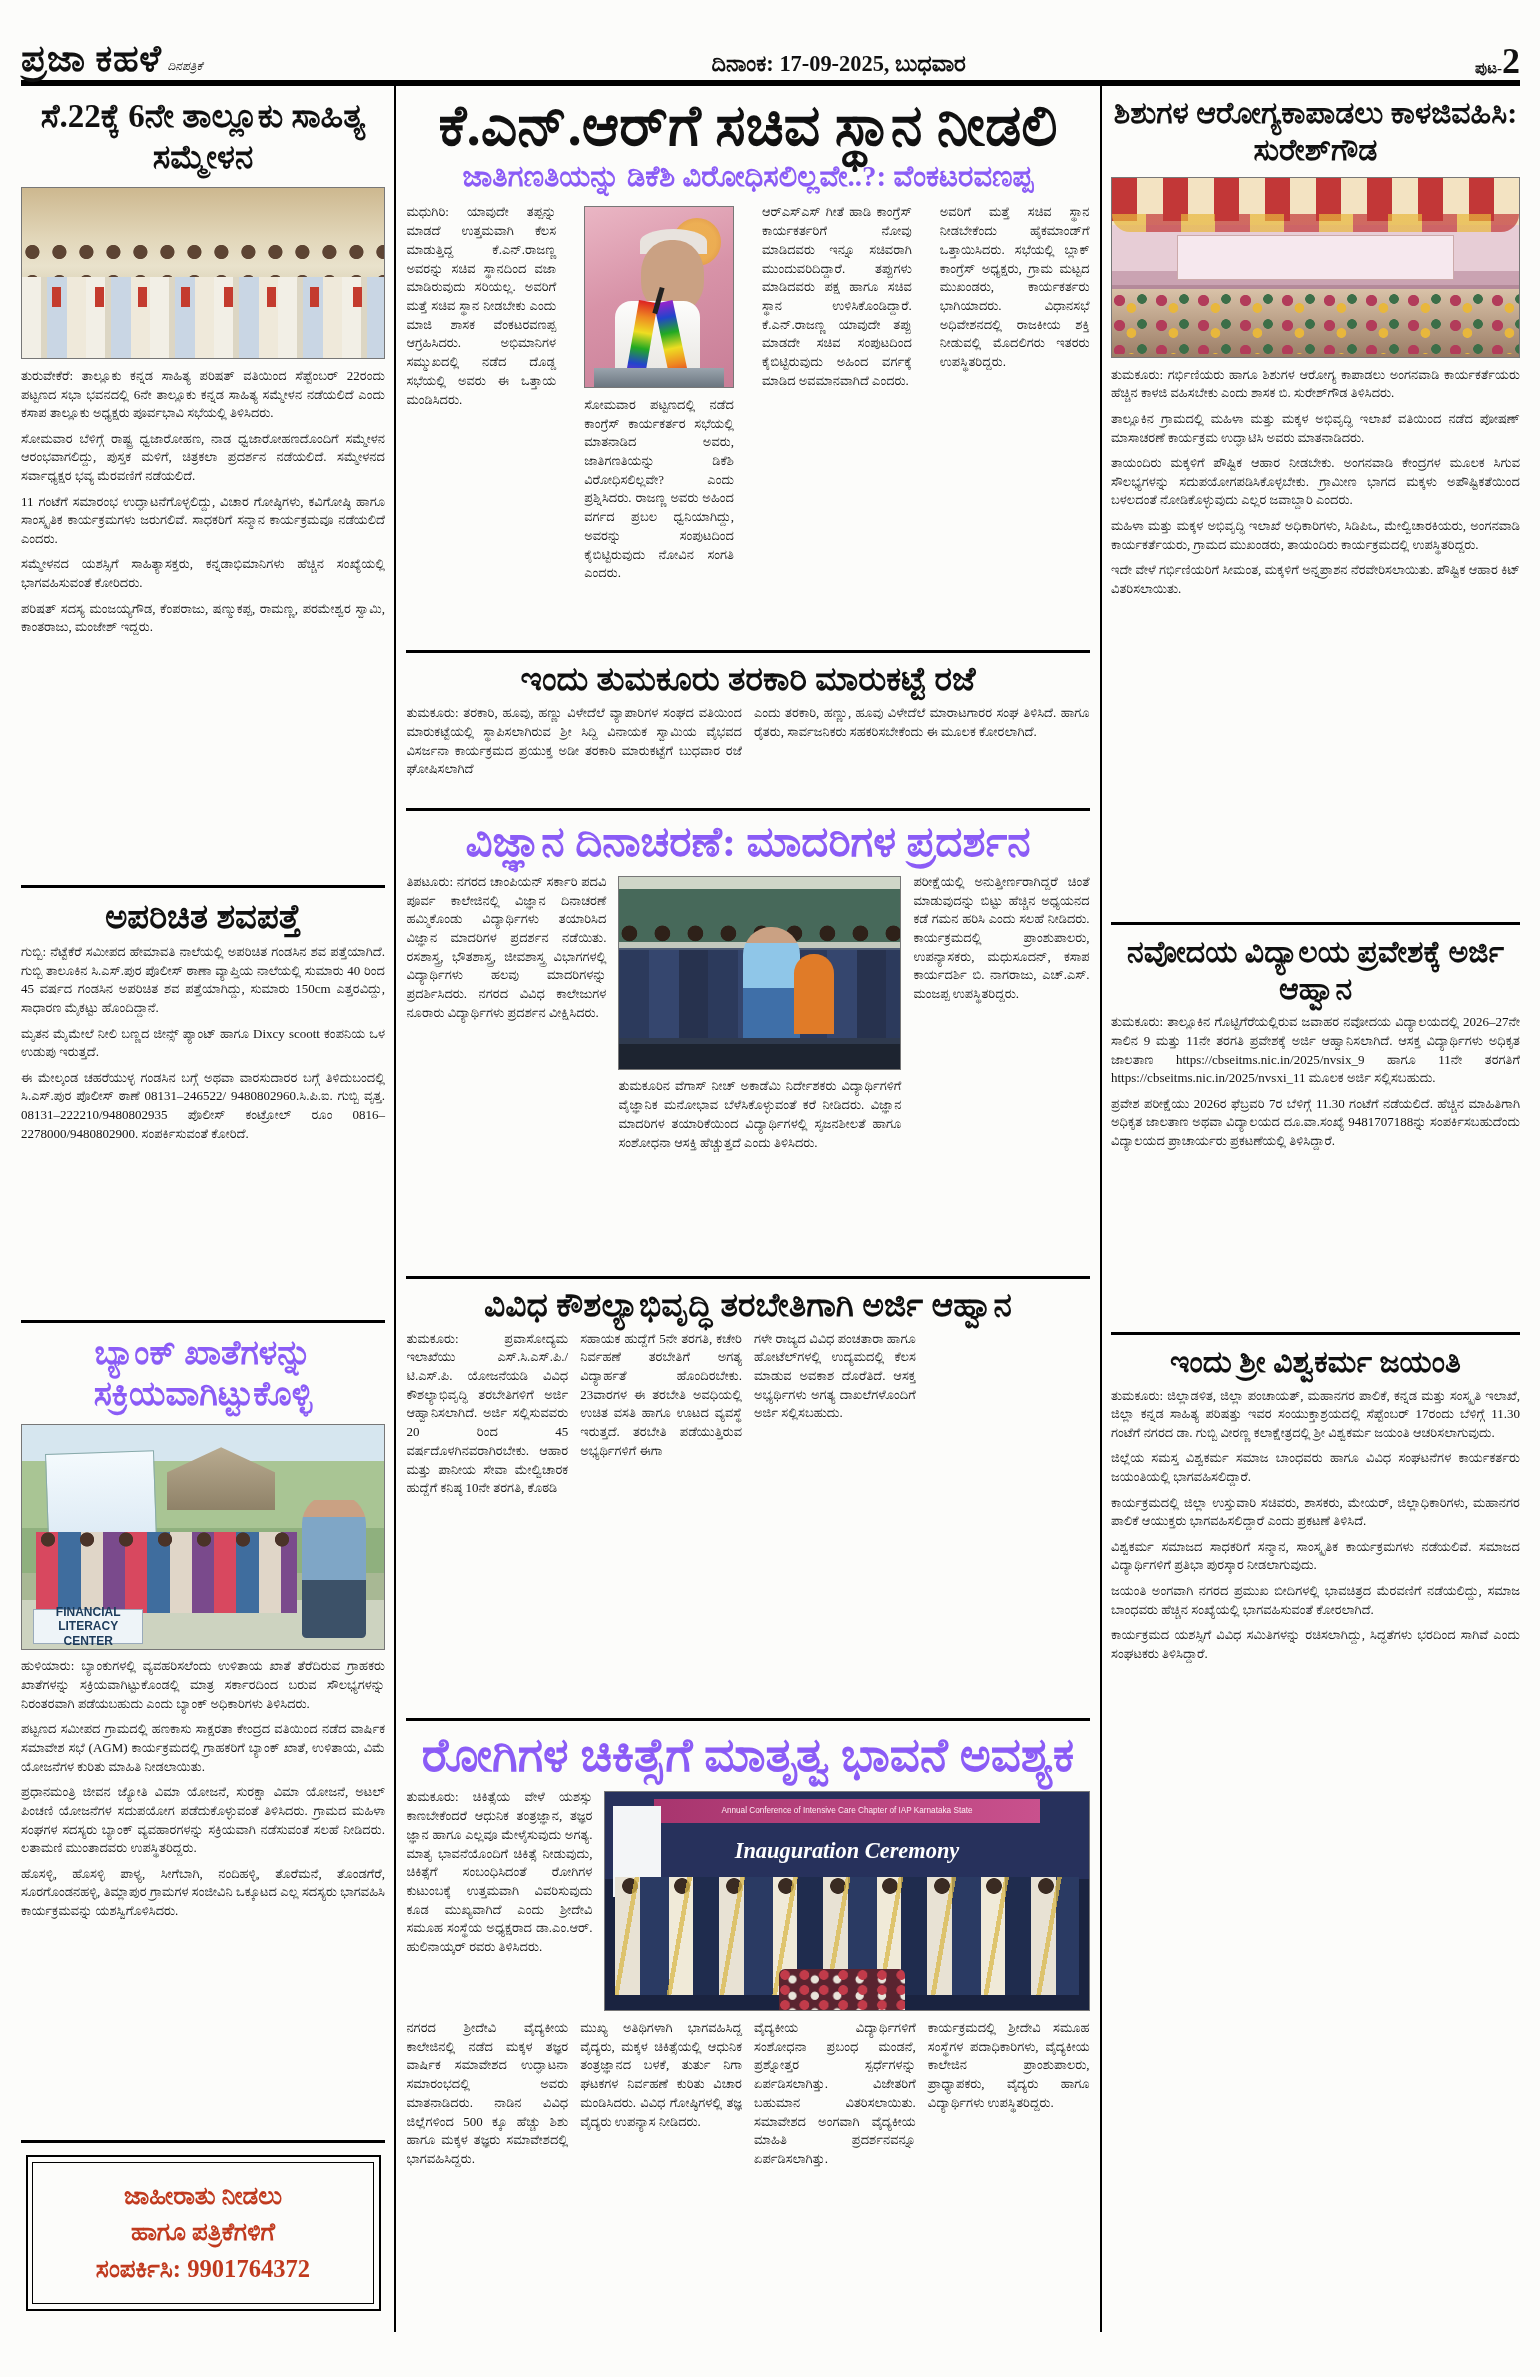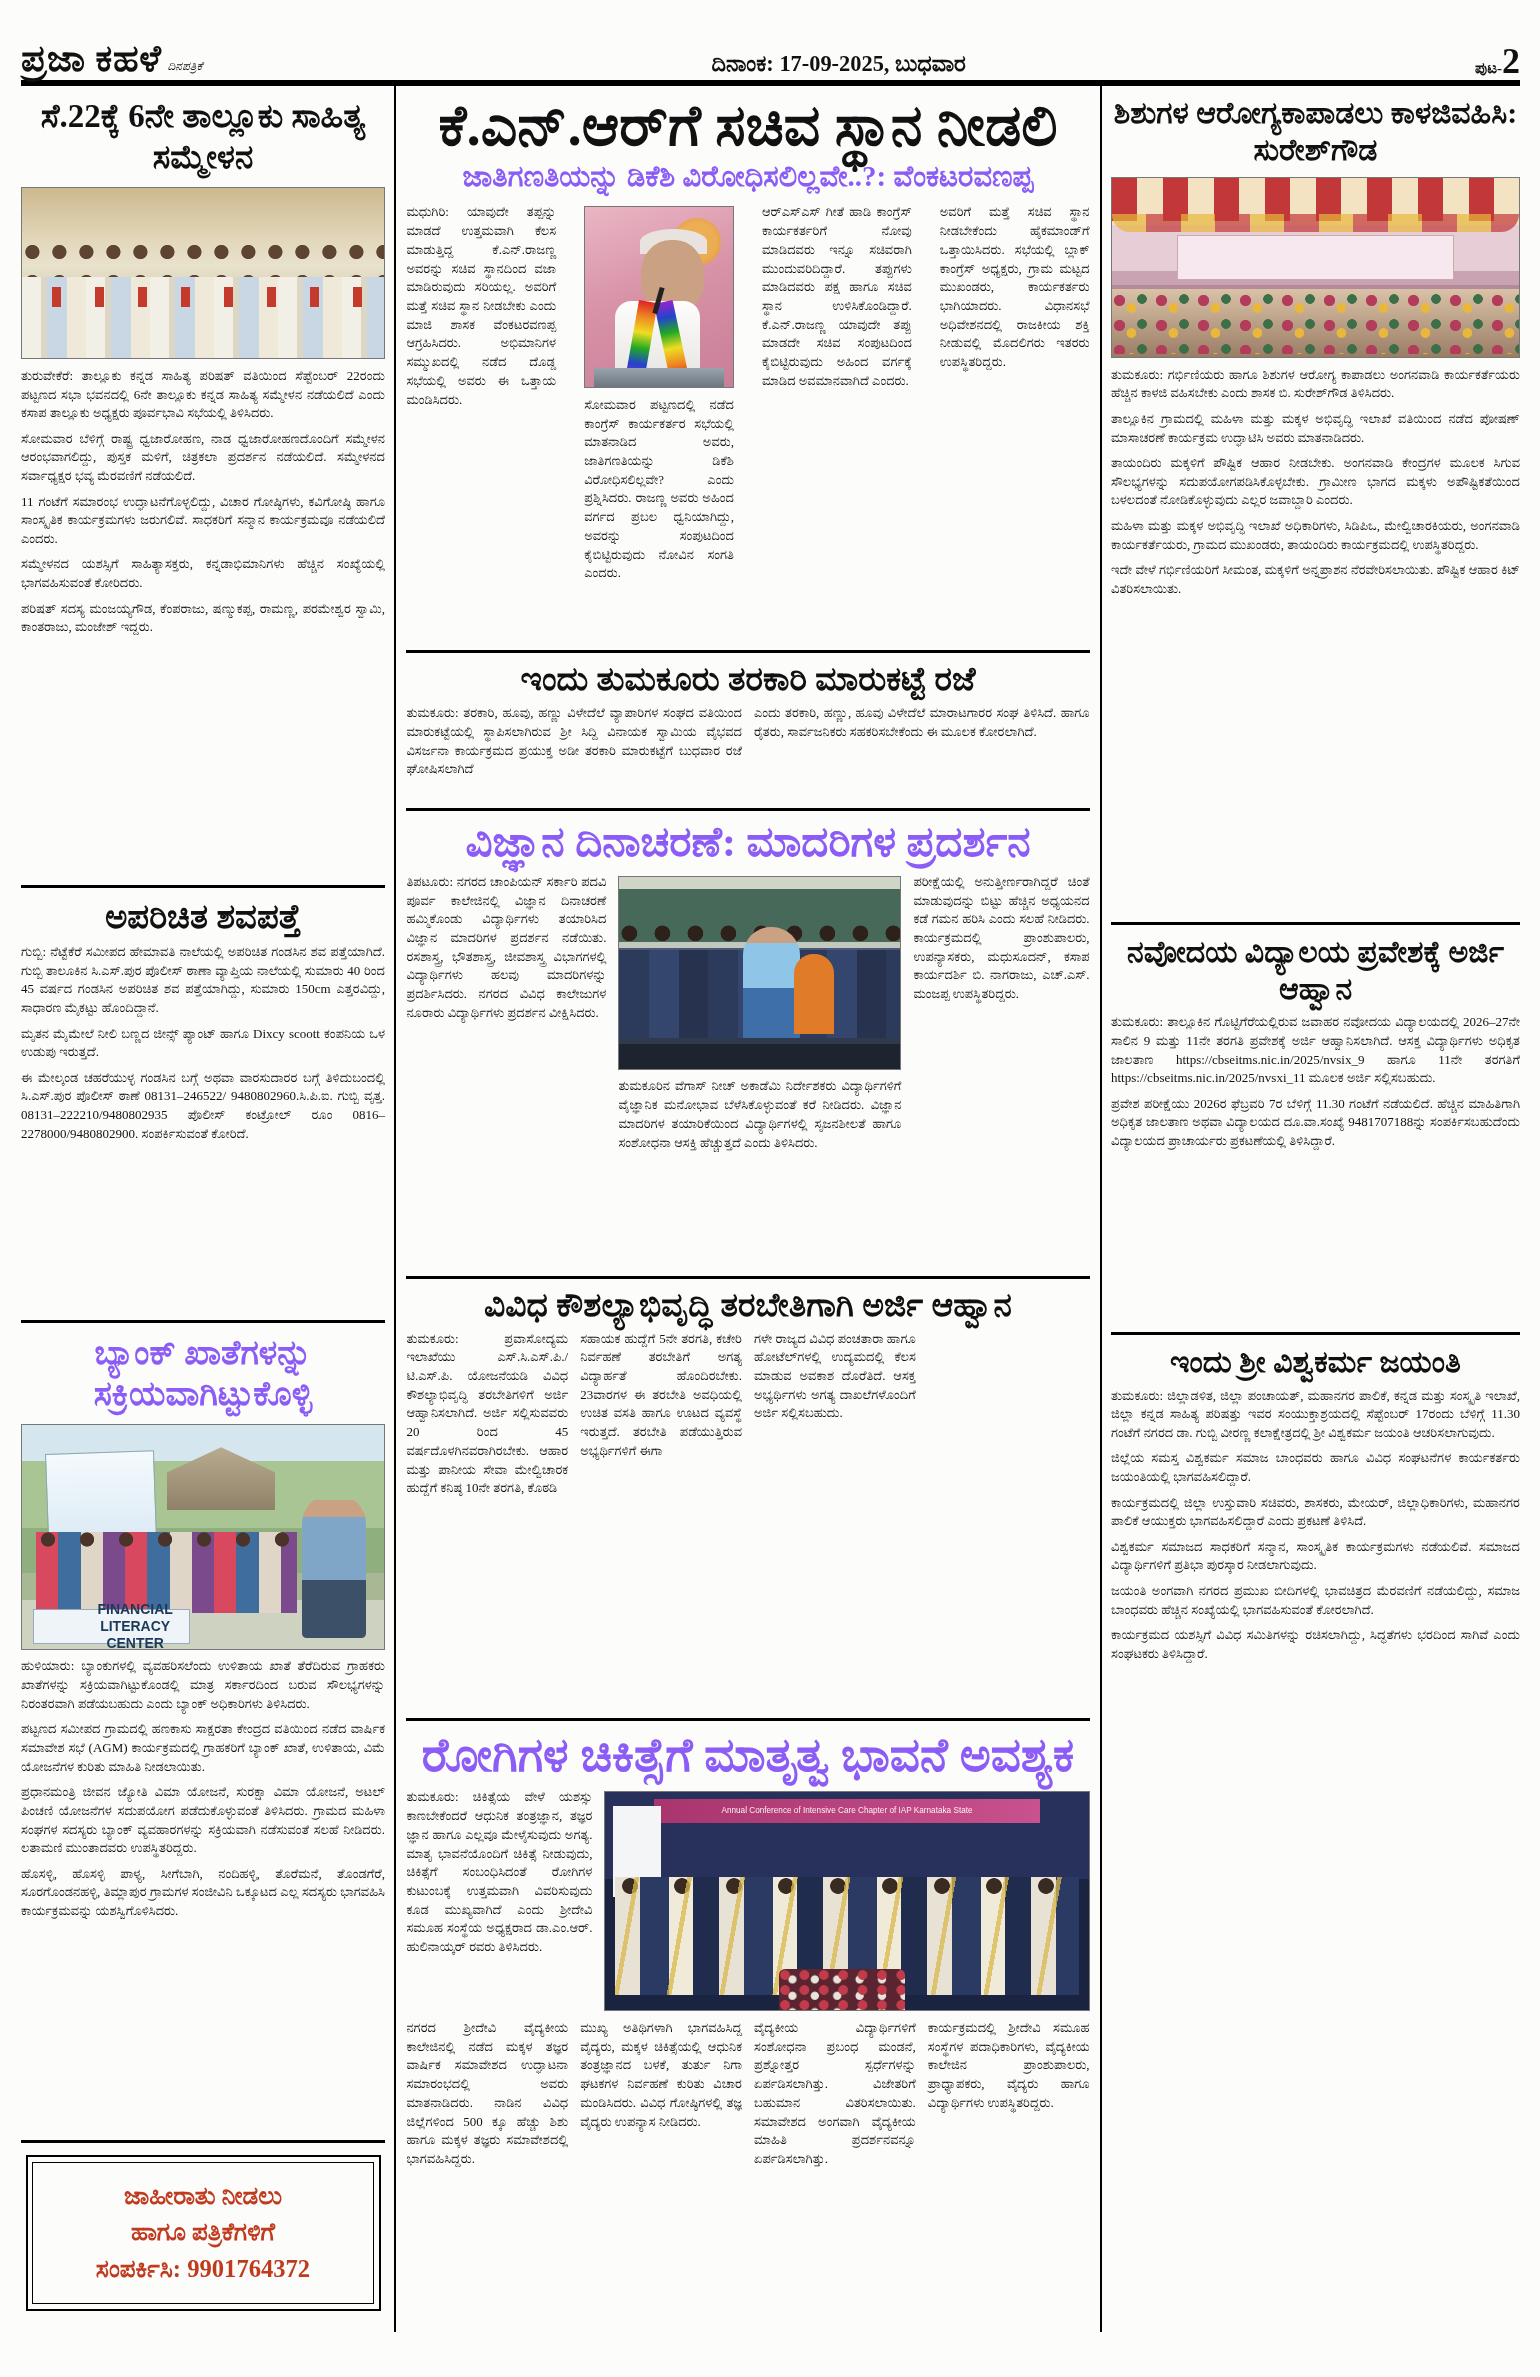--- a/index.html
+++ b/index.html
@@ -92,22 +92,22 @@
   #ph-bank .banner-blue{position:absolute;left:7%;top:12%;width:30%;height:52%;
       background:linear-gradient(#f4fafd,#d5e5f2);border:0.7px solid #8aa;transform:rotate(-2deg);
       display:flex;align-items:flex-end;justify-content:center;padding:3px;box-sizing:border-box;}
   #ph-bank .agm-text{font-size:9.7px;font-weight:bold;color:#b12a7d;background:#fff;padding:0.7px 3px;
       font-family:"Liberation Sans",sans-serif;}
   #ph-bank .people{position:absolute;bottom:16%;left:4%;right:24%;height:36%;
       background-image:radial-gradient(circle at 12px 7.5px,#4a3328 6.7px,transparent 7.5px),
         repeating-linear-gradient(90deg,#d8485f 0 22.4px,#3f6d9e 22.4px 45px,#e0d6c8 45px 67px,#7a4a8c 67px 89px);
       background-size:39px 31px,auto;background-repeat:repeat-x,repeat;background-position:0 0,0 15px;}
   #ph-bank .flc{position:absolute;left:3%;bottom:2%;width:30%;height:15%;background:#eef4f8;border:0.7px solid #9ab;
-      display:flex;align-items:center;justify-content:center;text-align:center;font-size:14px;font-weight:bold;
-      color:#1b3a5a;font-family:"Liberation Sans",sans-serif;line-height:1.2;padding-left:47px;}
+      display:flex;align-items:center;justify-content:center;text-align:center;font-size:12px;font-weight:bold;
+      color:#1b3a5a;font-family:"Liberation Sans",sans-serif;line-height:1.2;}
   #ph-bank .standman{position:absolute;right:5%;bottom:5%;width:64px;height:64%;
       background:linear-gradient(180deg,transparent 0 4%,#caa183 4% 16%,#7fa6c6 16% 60%,#3c5168 60% 100%);
       border-radius:30px 30px 4.5px 4.5px;}
   #ph-science{height:192px;background:linear-gradient(180deg,#cfd6c8 0 6%,#47695a 6% 34%,#c2c8bd 34% 37%,#4b5a74 37% 82%,#2f3a4e 82% 100%);}
   #ph-science .heads{position:absolute;top:24%;left:0;right:0;height:18%;
       background-image:radial-gradient(circle at 10.4px 10.4px,#2e2119 7.5px,transparent 8.2px);background-size:33px 33px;}
   #ph-science .uniforms{position:absolute;top:38%;left:0;right:0;height:46%;
       background:repeating-linear-gradient(90deg,#2c3a5c 0 30px,#35466e 30px 60px,#27324e 60px 89px);}
   #ph-science .girl{position:absolute;left:44%;top:26%;width:57px;height:58%;
       background:linear-gradient(180deg,#caa183 0 14%,#8fc6e8 14% 55%,#3f6fa8 55% 100%);border-radius:28px 28px 0 0;}
@@ -297,20 +297,21 @@
 
       <article class="sec">
         <h2 class="hl hl-patients red">ರೋಗಿಗಳ ಚಿಕಿತ್ಸೆಗೆ ಮಾತೃತ್ವ ಭಾವನೆ ಅವಶ್ಯಕ</h2>
         <div class="cols pat-grid">
           <div class="body">
             <p>ತುಮಕೂರು: ಚಿಕಿತ್ಸೆಯ ವೇಳೆ ಯಶಸ್ಸು ಕಾಣಬೇಕೆಂದರೆ ಆಧುನಿಕ ತಂತ್ರಜ್ಞಾನ, ತಜ್ಞರ ಜ್ಞಾನ ಹಾಗೂ ಎಲ್ಲವೂ ಮೇಳೈಸುವುದು ಅಗತ್ಯ. ಮಾತೃ ಭಾವನೆಯೊಂದಿಗೆ ಚಿಕಿತ್ಸೆ ನೀಡುವುದು, ಚಿಕಿತ್ಸೆಗೆ ಸಂಬಂಧಿಸಿದಂತೆ ರೋಗಿಗಳ ಕುಟುಂಬಕ್ಕೆ ಉತ್ತಮವಾಗಿ ವಿವರಿಸುವುದು ಕೂಡ ಮುಖ್ಯವಾಗಿದೆ ಎಂದು ಶ್ರೀದೇವಿ ಸಮೂಹ ಸಂಸ್ಥೆಯ ಅಧ್ಯಕ್ಷರಾದ ಡಾ.ಎಂ.ಆರ್. ಹುಲಿನಾಯ್ಕರ್ ರವರು ತಿಳಿಸಿದರು.</p>
           </div>
           <div class="photo" id="ph-inaug">
             <div class="itop">Annual Conference of Intensive Care Chapter of IAP Karnataka State</div>
             <div class="sidelogo">SHRIDEVI</div>
+            <div class="ititle">Inauguration Ceremony</div>
             <div class="ppl"></div>
             <div class="shawls"></div>
             <div class="flowers"></div>
           </div>
         </div>
         <div class="cols cols-4 mh-pat">
           <div class="body">
             <p>ನಗರದ ಶ್ರೀದೇವಿ ವೈದ್ಯಕೀಯ ಕಾಲೇಜಿನಲ್ಲಿ ನಡೆದ ಮಕ್ಕಳ ತಜ್ಞರ ವಾರ್ಷಿಕ ಸಮಾವೇಶದ ಉದ್ಘಾಟನಾ ಸಮಾರಂಭದಲ್ಲಿ ಅವರು ಮಾತನಾಡಿದರು. ನಾಡಿನ ವಿವಿಧ ಜಿಲ್ಲೆಗಳಿಂದ 500 ಕ್ಕೂ ಹೆಚ್ಚು ಶಿಶು ಹಾಗೂ ಮಕ್ಕಳ ತಜ್ಞರು ಸಮಾವೇಶದಲ್ಲಿ ಭಾಗವಹಿಸಿದ್ದರು.</p>
           </div>
           <div class="body">

